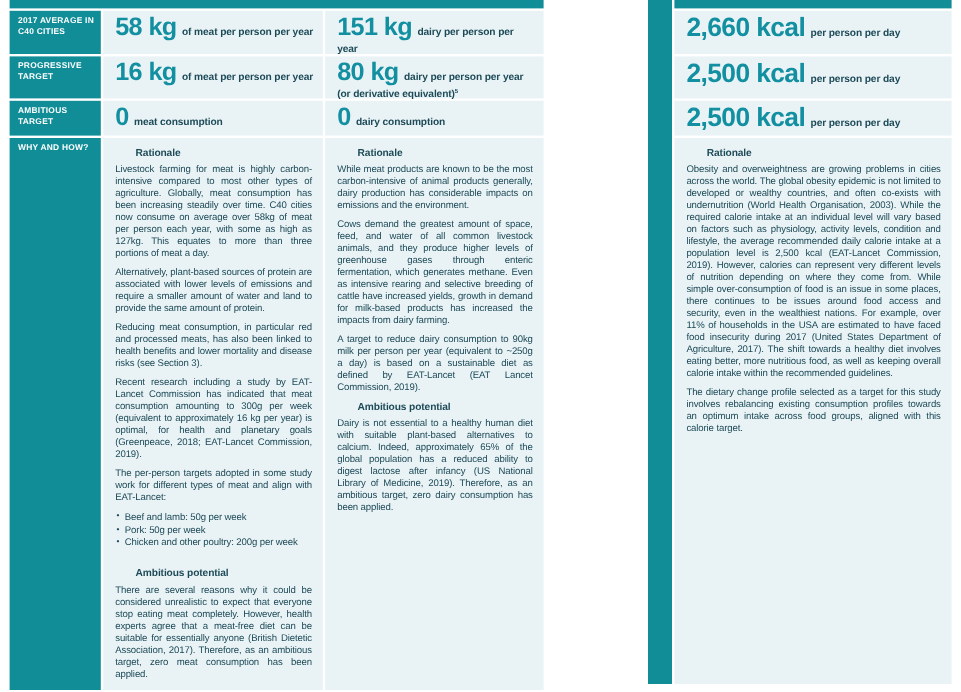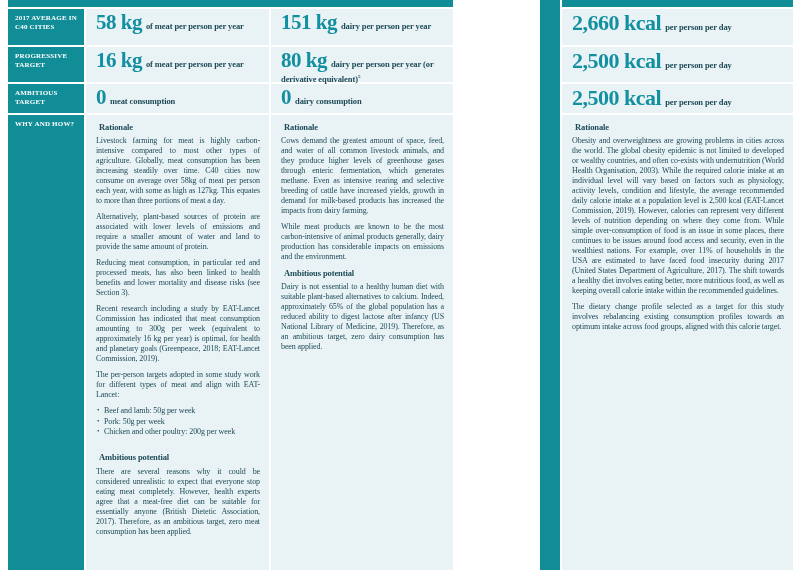--- a/index.html
+++ b/index.html
@@ -4,21 +4,21 @@
 <style>
   html,body{margin:0;padding:0;}
   body{
     width:801px;height:577px;
     background:#ffffff;
     font-family:"Liberation Sans",sans-serif;
     color:#1d4a57;
     overflow:hidden;
     position:relative;
   }
-  .page{position:relative;width:801px;height:577px;font-family:Liberation Serif, serif;}
+  .page{position:relative;width:801px;height:577px;}
 
   
   .tbl{position:absolute;top:0;display:grid;gap:2px;}
   .tbl-left{
     left:8px;width:447px;height:570px;
     grid-template-columns:76px 183px 182px;
     grid-template-rows:7px 36px 35px 29px auto;
   }
   .tbl-right{
     left:540px;width:253px;height:570px;
@@ -53,21 +53,21 @@
   .unit sup{font-size:5px;vertical-align:super;}
 
   
   .rationale{
     padding:7px 9px 8px 10px;
     font-size:8px;line-height:1.25;
     letter-spacing:-.1px;
     text-align:justify;
   }
   .rationale h4{
-    margin:0 0 4px 3px;font-size:8.5px;line-height:1.2;
+    margin:0 0 4px 17px;font-size:8.5px;line-height:1.2;
     color:#1d4a57;text-align:left;
   }
   .rationale p{margin:0 0 6px 0;}
   .rationale p:last-child{margin-bottom:0;}
   .rationale ul{
     list-style:none;margin:0 0 15px 0;padding:0;text-align:left;
   }
   .rationale li{padding-left:8px;position:relative;line-height:1.3;}
   .rationale li::before{
     content:"•";position:absolute;left:1px;top:0;
@@ -129,22 +129,23 @@
         <li>Beef and lamb: 50g per week</li>
         <li>Pork: 50g per week</li>
         <li>Chicken and other poultry: 200g per week</li>
       </ul>
       <h4>Ambitious potential</h4>
       <p>There are several reasons why it could be considered unrealistic to expect that everyone stop eating meat completely. However, health experts agree that a meat-free diet can be suitable for essentially anyone (British Dietetic Association, 2017). Therefore, as an ambitious target, zero meat consumption has been applied.</p>
     </div>
 
     <div class="cell rationale r5 c3">
       <h4>Rationale</h4>
+      <p>While meat products are known to be the most carbon-intensive of animal products generally, dairy production has considerable impacts on emissions and the environment.</p>
       <p>Cows demand the greatest amount of space, feed, and water of all common livestock animals, and they produce higher levels of greenhouse gases through enteric fermentation, which generates methane. Even as intensive rearing and selective breeding of cattle have increased yields, growth in demand for milk-based products has increased the impacts from dairy farming.</p>
-      <p>While meat products are known to be the most carbon-intensive of animal products generally, dairy production has considerable impacts on emissions and the environment.</p>
+      <p>A target to reduce dairy consumption to 90kg milk per person per year (equivalent to ~250g a day) is based on a sustainable diet as defined by EAT-Lancet (EAT Lancet Commission, 2019).</p>
       <h4>Ambitious potential</h4>
       <p>Dairy is not essential to a healthy human diet with suitable plant-based alternatives to calcium. Indeed, approximately 65% of the global population has a reduced ability to digest lactose after infancy (US National Library of Medicine, 2019). Therefore, as an ambitious target, zero dairy consumption has been applied.</p>
     </div>
   </div>
 
   <div class="tbl tbl-right">
     <div class="side-strip"></div>
     <div class="topbar"></div>
 
     <div class="cell value-cell r2 c2">

